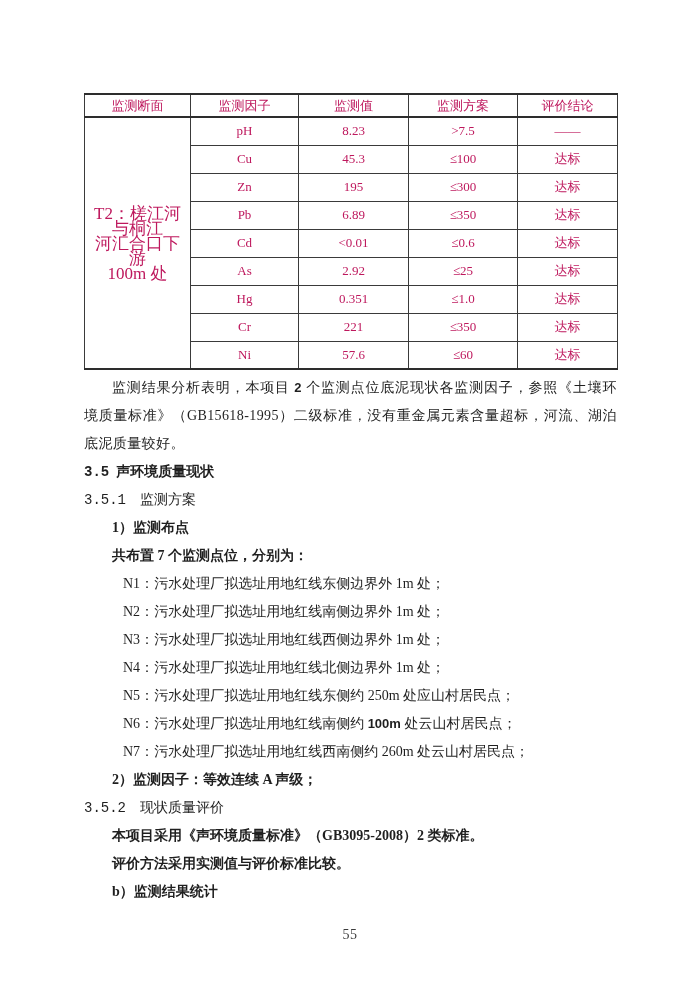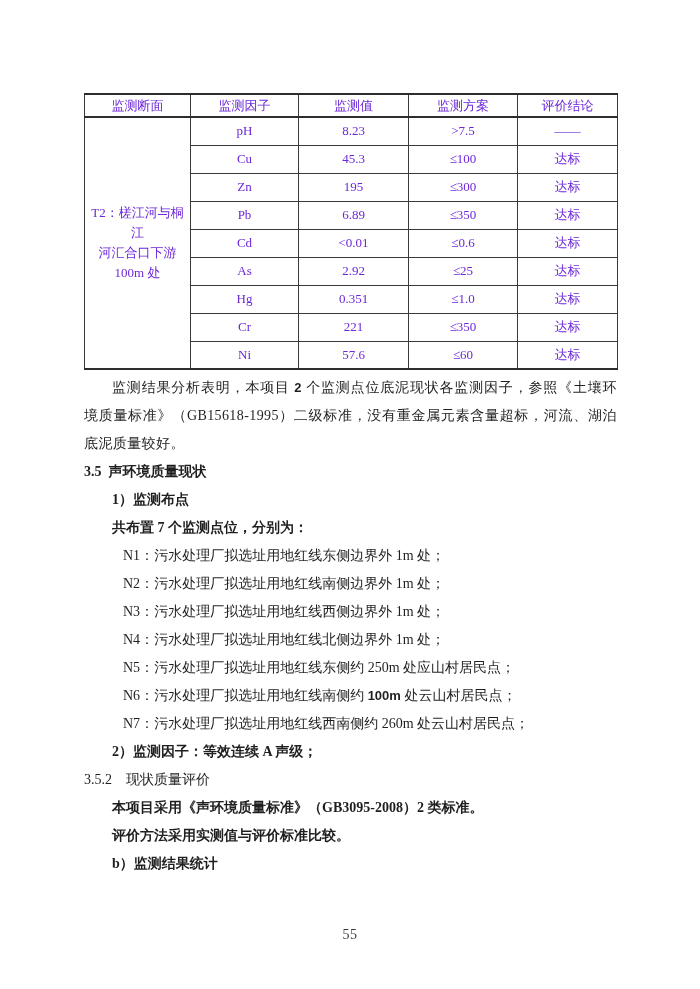--- a/index.html
+++ b/index.html
@@ -20,50 +20,50 @@
     top: 93px;
     width: 533px;
   }
 
   
   table.monitor {
     width: 533px;
     border-collapse: collapse;
     table-layout: fixed;
     font-size: 13px;
-    color: #6d28d9;
+    color: #be185d;
   }
   table.monitor td, table.monitor th {
     border: 1px solid #3a3a3a;
     text-align: center;
     vertical-align: middle;
     font-weight: normal;
     padding: 0 2px;
   }
   table.monitor { border-top: 2px solid #2d2d2d; border-bottom: 2px solid #2d2d2d; }
   table.monitor thead th { height: 23px; border-bottom: 2px solid #2d2d2d; }
   table.monitor tbody td { height: 28px; }
   td.section-cell {
     white-space: pre-line;
-    line-height: 20px;
-    font-size: 13px;
+    line-height: 15px;
+    font-size: 17px;
   }
 
   
   .bodytext { margin-top: 4px; font-size: 14px; line-height: 28px; }
   .para {
     text-align: justify;
     text-indent: 2em;
     letter-spacing: 0.4px;
   }
   .line { white-space: nowrap; }
   .indent-1 { padding-left: 28px; font-weight: bold; }
   .indent-2 { padding-left: 39px; }
   .h-bold { font-weight: bold; }
-  .h-num { display: inline-block; }
+  .h-num { display: inline-block; font-family: Liberation Mono, monospace; }
   .h35 .h-title { margin-left: 7px; }
   .hsub .h-title { margin-left: 14px; }
   .bold-num {
     font-weight: bold;
     font-family: "Liberation Sans", "DejaVu Sans", sans-serif;
     font-size: 13px;
   }
   .page-number {
     position: absolute;
     left: 0;
@@ -158,20 +158,21 @@
         </tr>
       </tbody>
     </table>
 
     <div class="bodytext">
 
       <div class="para"><span>监测结果分析表明，本项目 </span><span class="bold-num">2</span><span> 个监测点位底泥现状各监测因子，参照《土壤环境质量标准》（GB15618-1995）二级标准，没有重金属元素含量超标，河流、湖泊底泥质量较好。</span></div>
 
       <div class="line h-bold h35"><span class="h-num">3.5</span><span class="h-title">声环境质量现状</span></div>
 
+      <div class="line hsub"><span class="h-num">3.5.1</span><span class="h-title">监测方案</span></div>
 
       <div class="line indent-1">1）监测布点</div>
       <div class="line indent-1">共布置 7 个监测点位，分别为：</div>
 
       <div class="line indent-2"><span>N1：</span><span>污水处理厂拟选址用地红线东侧边界外 1m 处；</span><span class="bold-num"></span><span></span></div>
       <div class="line indent-2"><span>N2：</span><span>污水处理厂拟选址用地红线南侧边界外 1m 处；</span><span class="bold-num"></span><span></span></div>
       <div class="line indent-2"><span>N3：</span><span>污水处理厂拟选址用地红线西侧边界外 1m 处；</span><span class="bold-num"></span><span></span></div>
       <div class="line indent-2"><span>N4：</span><span>污水处理厂拟选址用地红线北侧边界外 1m 处；</span><span class="bold-num"></span><span></span></div>
       <div class="line indent-2"><span>N5：</span><span>污水处理厂拟选址用地红线东侧约 250m 处应山村居民点；</span><span class="bold-num"></span><span></span></div>
       <div class="line indent-2"><span>N6：</span><span>污水处理厂拟选址用地红线南侧约 </span><span class="bold-num">100m</span><span> 处云山村居民点；</span></div>

